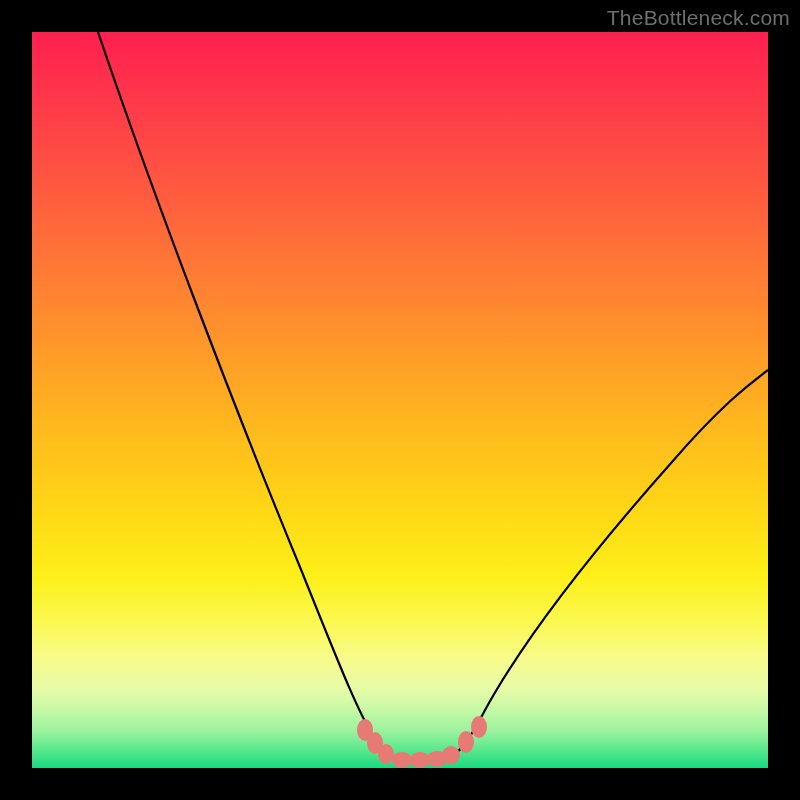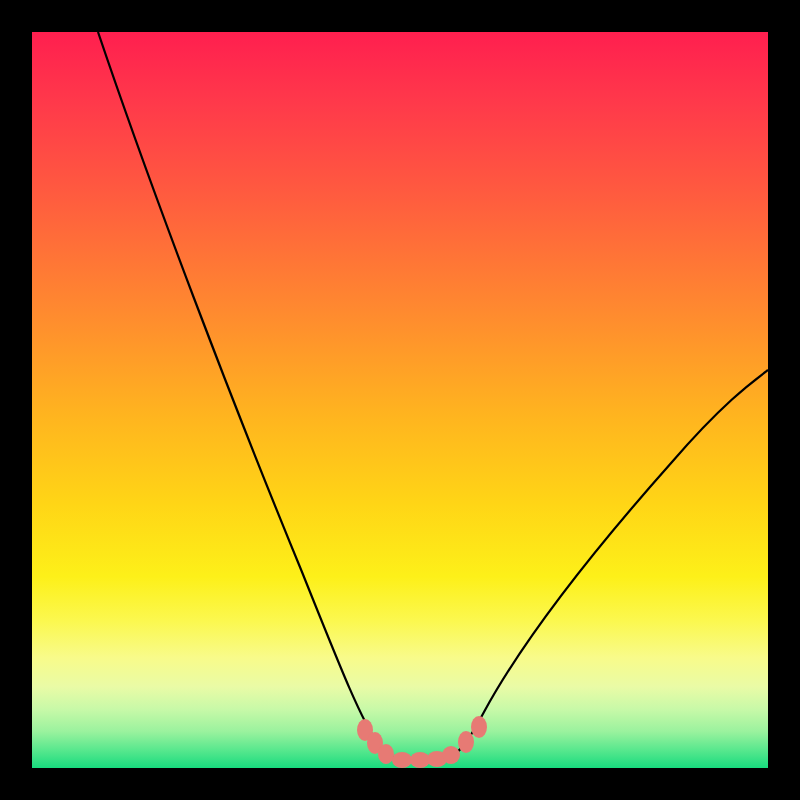--- a/index.html
+++ b/index.html
@@ -62,20 +62,21 @@
   }
   .marker {
     fill: #e77a74;
     stroke: none;
   }
 </style>
 </head>
 <body>
 
 <div class="frame">
+  <div class="watermark">TheBottleneck.com</div>
 
   <div class="plot-area">
     <svg class="curve" viewBox="0 0 736 736" preserveAspectRatio="none">
       <path fill="none" stroke="#000" stroke-width="2.2" d="M 66 0
                C 120 160, 200 370, 270 540
                C 310 640, 330 690, 348 715
                C 356 725, 364 728, 378 728
                C 395 728, 410 728, 420 724
                C 430 718, 438 706, 452 680
                C 490 610, 560 520, 640 430

